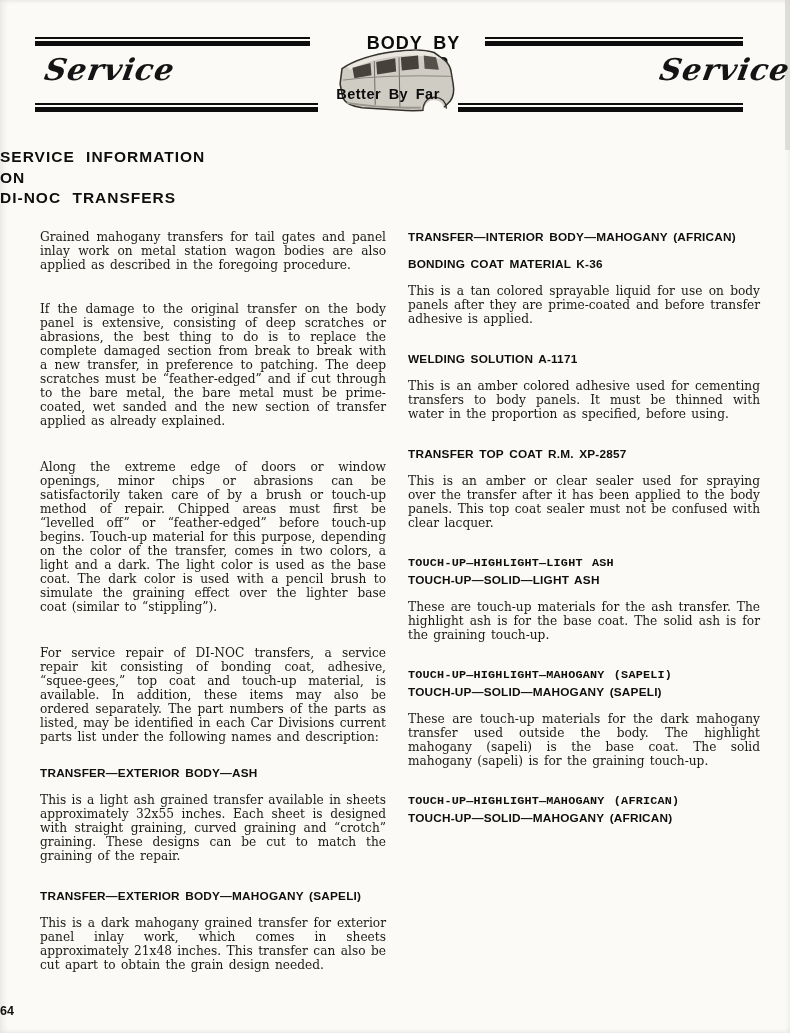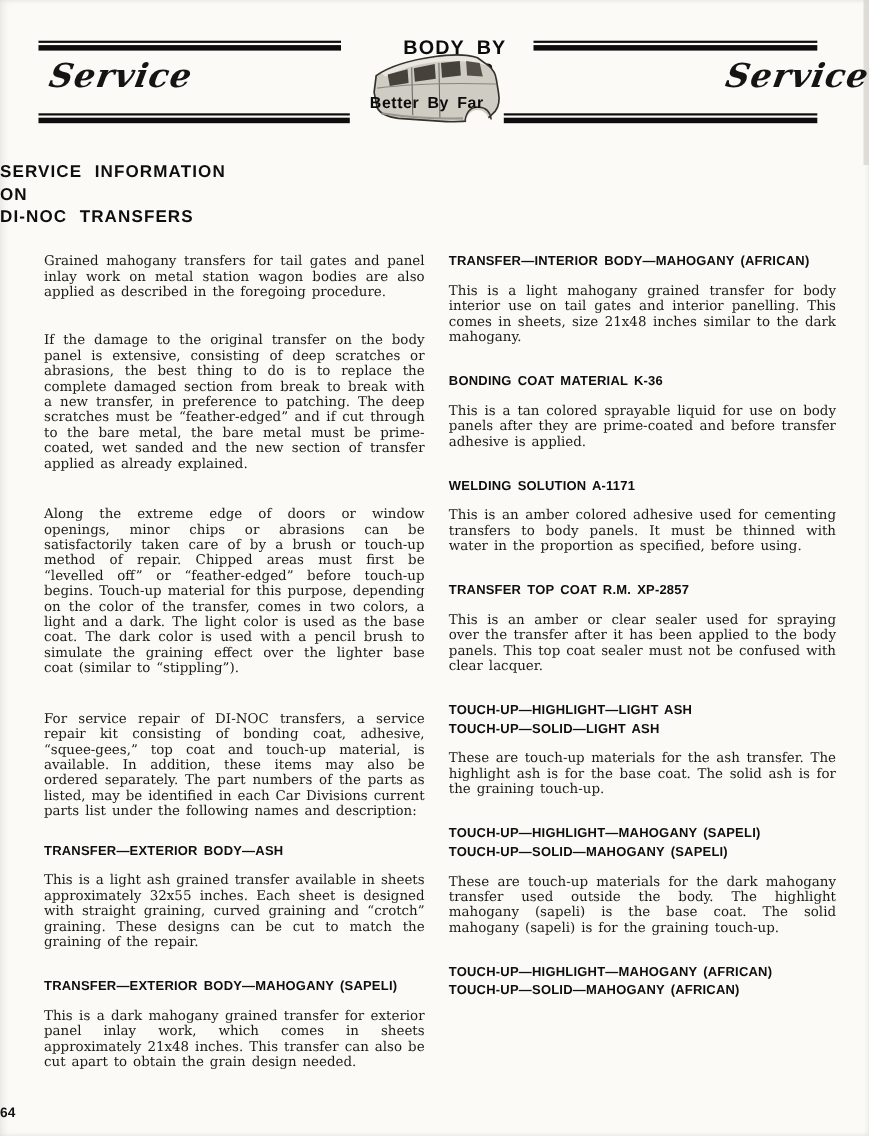--- a/index.html
+++ b/index.html
@@ -60,21 +60,21 @@
   .col-right{left:408px;width:352px;}
   .para{
     font-size:12.2px;line-height:14px;text-align:justify;
     word-spacing:1.5px;margin:0 0 26px;color:#1b1914;
   }
   .shead{
     font-family:"Liberation Sans", sans-serif;font-weight:bold;
     font-size:11.8px;line-height:15px;letter-spacing:.2px;word-spacing:2px;
     margin:0 0 12px;color:#0e0e0e;
   }
-  .shead.pair{margin-bottom:2px;}
+  .shead.pair{margin-bottom:2px;font-family:Liberation Mono, monospace;}
   .mb30{margin-bottom:30px;}
   .mb32{margin-bottom:32px;}
   .mb22{margin-bottom:22px;}
 
   
   .page-number{
     position:absolute;left:0;top:1004px;width:790px;text-align:left;
     font-family:"Liberation Sans", sans-serif;font-weight:bold;font-size:12.5px;
     color:#111;
   }
@@ -142,21 +142,20 @@
     <p class="para mb32">Along the extreme edge of doors or window openings, minor chips or abrasions can be satisfactorily taken care of by a brush or touch-up method of repair. Chipped areas must first be “levelled off” or “feather-edged” before touch-up begins. Touch-up material for this purpose, depending on the color of the transfer, comes in two colors, a light and a dark. The light color is used as the base coat. The dark color is used with a pencil brush to simulate the graining effect over the lighter base coat (similar to “stippling”).</p>
     <p class="para mb22">For service repair of DI-NOC transfers, a service repair kit consisting of bonding coat, adhesive, “squee-gees,” top coat and touch-up material, is available. In addition, these items may also be ordered separately. The part numbers of the parts as listed, may be identified in each Car Divisions current parts list under the following names and description:</p>
     <h3 class="shead">TRANSFER—EXTERIOR BODY—ASH</h3>
     <p class="para">This is a light ash grained transfer available in sheets approximately 32x55 inches. Each sheet is designed with straight graining, curved graining and “crotch” graining. These designs can be cut to match the graining of the repair.</p>
     <h3 class="shead">TRANSFER—EXTERIOR BODY—MAHOGANY (SAPELI)</h3>
     <p class="para">This is a dark mahogany grained transfer for exterior panel inlay work, which comes in sheets approximately 21x48 inches. This transfer can also be cut apart to obtain the grain design needed.</p>
   </div>
 
   <div class="col col-right">
     <h3 class="shead">TRANSFER—INTERIOR BODY—MAHOGANY (AFRICAN)</h3>
-    <p class="para">This is a light mahogany grained transfer for body interior use on tail gates and interior panelling. This comes in sheets, size 21x48 inches similar to the dark mahogany.</p>
     <h3 class="shead">BONDING COAT MATERIAL K-36</h3>
     <p class="para">This is a tan colored sprayable liquid for use on body panels after they are prime-coated and before transfer adhesive is applied.</p>
     <h3 class="shead">WELDING SOLUTION A-1171</h3>
     <p class="para">This is an amber colored adhesive used for cementing transfers to body panels. It must be thinned with water in the proportion as specified, before using.</p>
     <h3 class="shead">TRANSFER TOP COAT R.M. XP-2857</h3>
     <p class="para">This is an amber or clear sealer used for spraying over the transfer after it has been applied to the body panels. This top coat sealer must not be confused with clear lacquer.</p>
     <h3 class="shead pair">TOUCH-UP—HIGHLIGHT—LIGHT ASH</h3>
     <h3 class="shead">TOUCH-UP—SOLID—LIGHT ASH</h3>
     <p class="para">These are touch-up materials for the ash transfer. The highlight ash is for the base coat. The solid ash is for the graining touch-up.</p>
     <h3 class="shead pair">TOUCH-UP—HIGHLIGHT—MAHOGANY (SAPELI)</h3>

